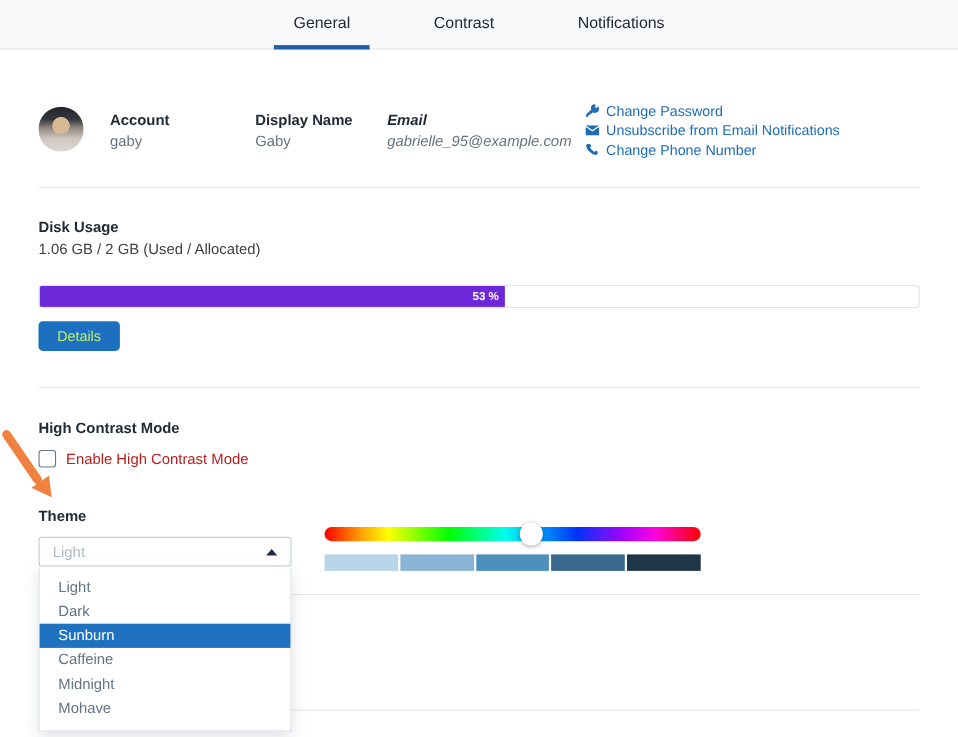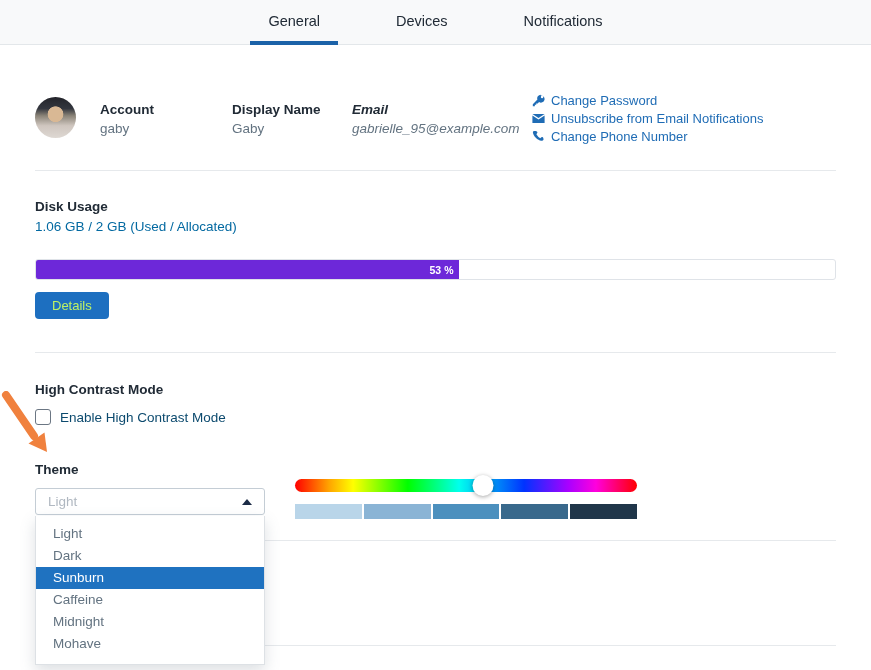--- a/index.html
+++ b/index.html
@@ -32,41 +32,41 @@
     overflow:hidden;
   }
   .field { position:absolute; top:102px; font-size:13.5px; }
   .field .lbl { font-weight:700; }
   .field .val { margin-top:4px; color:#637381; }
   .links { position:absolute; left:532px; top:93px; display:flex; flex-direction:column; gap:3px; }
   .link { display:flex; align-items:center; gap:6px; font-size:13px; color:#1f6cb5; cursor:pointer; }
   .link svg { width:13px; height:13px; flex:0 0 auto; }
   
   .disk-title { left:35px; top:199px; }
-  .disk-usage { position:absolute; left:35px; top:219px; font-size:13.5px; color:#0369a1; }
+  .disk-usage { position:absolute; left:35px; top:219px; font-size:13.5px; color:#404040; }
   .progress {
     position:absolute; left:35px; top:259px; width:801px; height:21px;
     background:#fff; border:1px solid #dfe3e8; border-radius:3px; overflow:hidden;
   }
   .progress-fill {
     height:100%; background:#6d28d9; display:flex; align-items:center; justify-content:flex-end;
     padding-right:6px; color:#fff; font-size:10.5px; font-weight:700;
   }
   .btn {
     position:absolute; left:35px; top:292px; height:27px; padding:0 17px;
     background:#1d6fc0; color:#bef264; font-size:13px; border:none; border-radius:4px;
     display:flex; align-items:center; cursor:pointer; font-family:inherit;
   }
   
   .hcm-title { left:35px; top:382px; }
   .checkrow { position:absolute; left:35px; top:409px; display:flex; align-items:center; gap:9px; }
   .checkbox {
     width:16px; height:16px; border:1.5px solid #6b7683; border-radius:3px; background:#fff; cursor:pointer;
   }
-  .checkrow .cklabel { font-size:13.5px; color:#0c4a6e; }
+  .checkrow .cklabel { font-size:13.5px; color:#b91c1c; }
   
   .theme-title { left:35px; top:462px; }
   .select {
     position:absolute; left:35px; top:488px; width:230px; height:27px;
     border:1px solid #c4cdd5; border-radius:3px; background:#fff;
     display:flex; align-items:center; padding:0 12px; cursor:pointer;
   }
   .select .sel-value { font-size:13.5px; color:#b0b8c1; flex:1; }
   .caret-up {
     width:0; height:0; border-left:5px solid transparent; border-right:5px solid transparent;
@@ -94,21 +94,21 @@
   
   .arrow { position:absolute; left:0; top:391px; z-index:6; pointer-events:none; }
 </style>
 </head>
 <body>
 
 <div class="page">
 
   <div class="header">
     <div class="tab active">General</div>
-    <div class="tab">Devices</div>
+    <div class="tab">Contrast</div>
     <div class="tab">Notifications</div>
   </div>
 
   <div class="avatar"></div>
 
   <div class="field" style="left:100px;">
     <div class="lbl">Account</div>
     <div class="val">gaby</div>
   </div>
   <div class="field" style="left:232px;">

